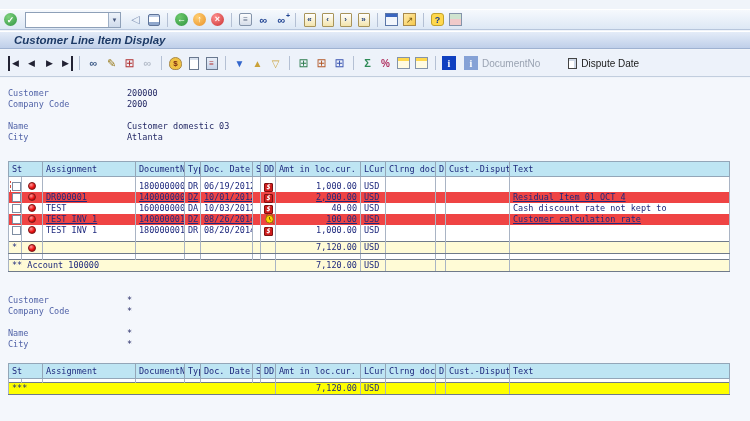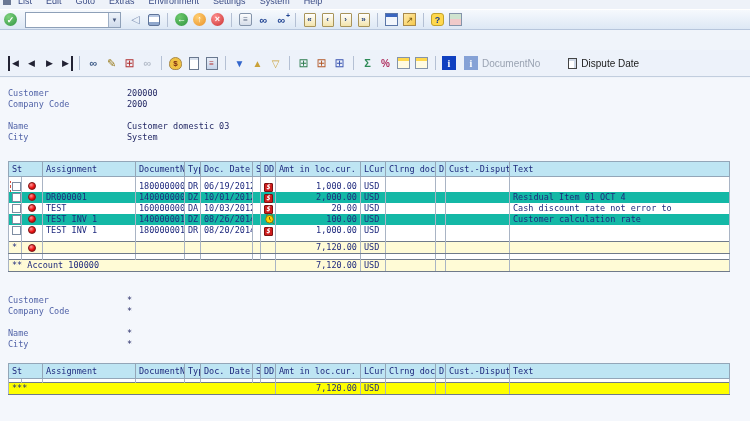--- a/index.html
+++ b/index.html
@@ -109,54 +109,41 @@
   table.list { border-collapse:collapse; table-layout:fixed; background:#fff;
                border:1px solid #7d8fa5; position:absolute; left:8px; }
   table.list th { background:#bee5f3; color:#1f2a7e; font-weight:normal; height:15px;
                   border:1px solid #93a6b8; padding:0 3px; text-align:left; white-space:nowrap;
                   overflow:hidden; font-family:"DejaVu Sans Mono", monospace; font-size:8.5px; }
   table.list td { border-left:1px solid #a9b4c4; border-right:1px solid #a9b4c4; height:11px;
                   padding:0 3px; color:#1f2a7e; white-space:nowrap; overflow:hidden;
                   font-family:"DejaVu Sans Mono", monospace; font-size:8.5px; line-height:11px; }
   tr.spacer td { height:4px; }
   tr.spacer2 td { height:6px; }
-  tr.alt td { background:#14b8a6; }
+  tr.alt td { background:#ef4444;text-decoration:underline; }
   .r { text-align:right; }
   td.iccell { padding:0 1px; text-align:center; }
   .cbx { display:inline-block; width:9px; height:9px; background:#fff; border:1px solid #7e8da2;
          vertical-align:middle; }
   .cbx.focus { outline:1px dashed #d44a3a; outline-offset:1px; }
   .led { display:inline-block; width:8px; height:8px; border-radius:50%; vertical-align:middle;
          background:radial-gradient(circle at 35% 30%, #ff9a9a 0%, #ee1111 55%, #9c0000 100%);
          border:1px solid #7a1d1d; }
   .ovd { display:inline-flex; width:9px; height:9px; background:#cf1d1d; border:1px solid #7d1111;
          border-radius:1px; color:#fff; font-size:7px; font-weight:bold; align-items:center;
          justify-content:center; font-style:normal; }
   tr.sub td { background:#fffbd6; border-top:1px solid #6f7a8a; border-bottom:1px solid #6f7a8a; }
   tr.grand td { background:#feff00; border-top:1px solid #6f7a8a; border-bottom:1px solid #6f7a8a; }
   td.mergelbl { padding-left:12px; }
 </style>
 </head>
 <body>
 
 <div class="screen">
 
-  <div class="menubar">
-    <span class="win-glyph"></span>
-    <div class="inner">
-      <span class="menu-item">List</span>
-      <span class="menu-item">Edit</span>
-      <span class="menu-item">Goto</span>
-      <span class="menu-item">Extras</span>
-      <span class="menu-item">Environment</span>
-      <span class="menu-item">Settings</span>
-      <span class="menu-item">System</span>
-      <span class="menu-item">Help</span>
-    </div>
-  </div>
 
   <div class="toolbar">
     <span class="tb enter">✓</span>
     <span class="cmdwrap">
       <input class="cmd" value="" style="">
       <span class="cmd-dd">▼</span>
     </span>
     <span class="tb flatarrow">◁</span>
     <span class="tb">
         <span class="save-disk"></span>
@@ -202,20 +189,23 @@
       </span>
     <span class="sep"></span>
     <span class="tb">
         <span class="tb helpbox">?</span>
       </span>
     <span class="tb">
         <span class="custbox"></span>
       </span>
   </div>
 
+  <div class="titlebar">
+    <span>Customer Line Item Display</span>
+  </div>
 
   <div class="apptoolbar">
     <span class="ab edge-l">◀</span>
     <span class="ab">◀</span>
     <span class="ab">▶</span>
     <span class="ab edge-r">▶</span>
     <span class="sep"></span>
     <span class="ab glasses">∞</span>
     <span class="ab pencil">✎</span>
     <span class="ab gridred">⊞</span>
@@ -271,21 +261,21 @@
           <span class="lbl">Company Code</span>
           <span class="val">2000</span>
         </div>
       <div class="info-gap"></div>
       <div class="info-row">
           <span class="lbl">Name</span>
           <span class="val">Customer domestic 03</span>
         </div>
       <div class="info-row">
           <span class="lbl">City</span>
-          <span class="val">System</span>
+          <span class="val">Atlanta</span>
         </div>
     </div>
 
     <table class="list" style="top:83px; width:721px;">
       <colgroup>
         <col style="width:13px">
           <col style="width:21px">
           <col style="width:93px">
           <col style="width:49px">
         <col style="width:16px">
@@ -376,26 +366,26 @@
           <td class="iccell"><span class="cbx"></span></td>
           <td class="iccell"><span class="led"></span></td>
           <td>TEST</td>
           <td class="r">1600000001</td>
           <td>DA</td>
           <td>10/03/2012</td>
           <td></td>
           <td class="iccell"><span class="ovd">
                 <i>$</i>
               </span></td>
-          <td class="r">20.00</td>
-          <td>USD</td>
-          <td></td>
-            <td></td>
-            <td></td>
-          <td>Cash discount rate not error to</td>
+          <td class="r">40.00</td>
+          <td>USD</td>
+          <td></td>
+            <td></td>
+            <td></td>
+          <td>Cash discount rate not kept to</td>
         </tr>
 
         <tr class="alt">
           <td class="iccell"><span class="cbx"></span></td>
           <td class="iccell"><span class="led"></span></td>
           <td>TEST INV 1</td>
           <td class="r">1400000011</td>
           <td>DZ</td>
           <td>08/26/2014</td>
           <td></td>

